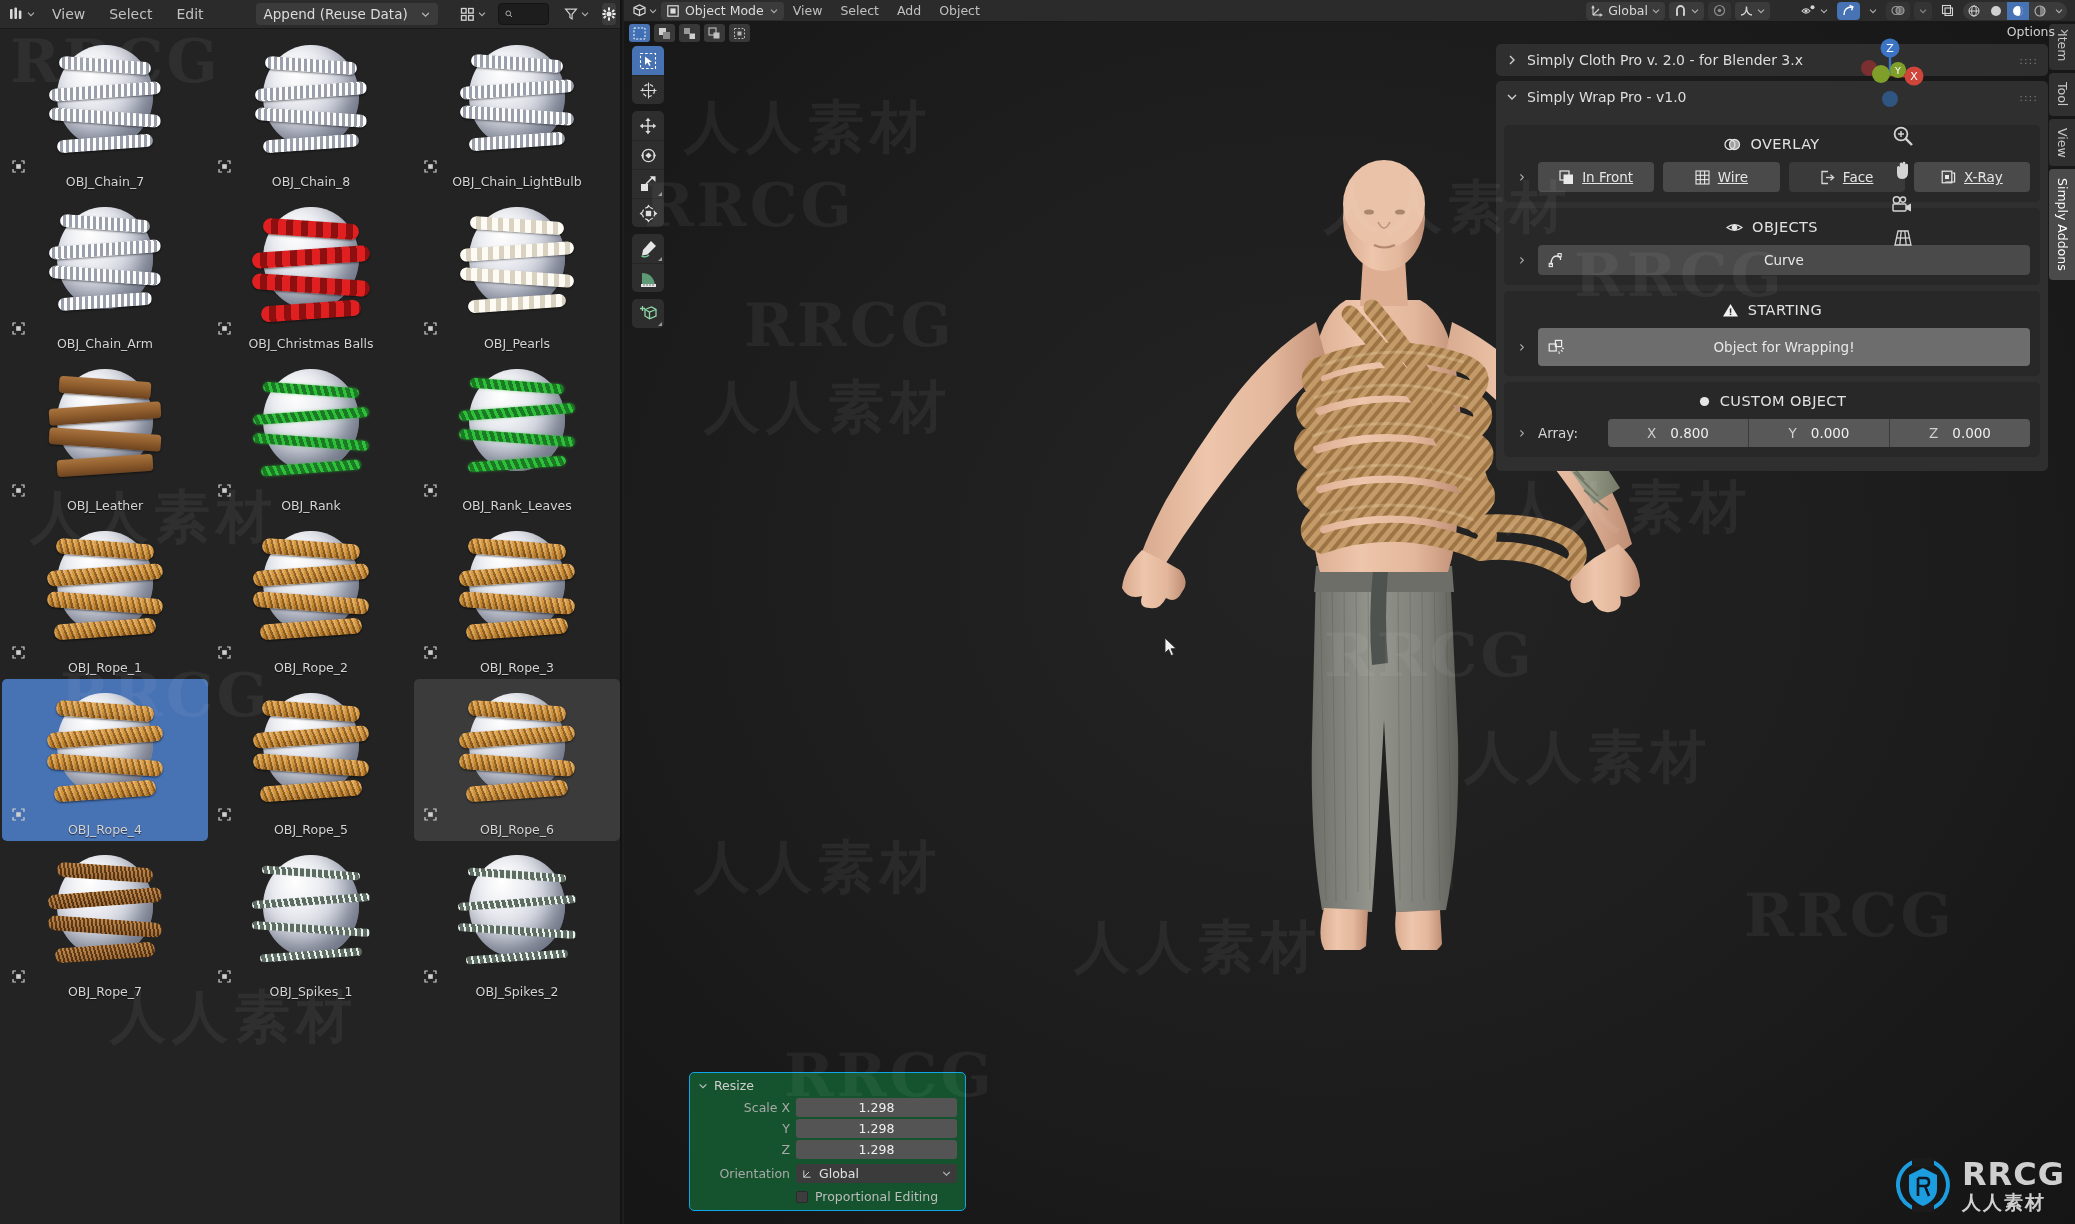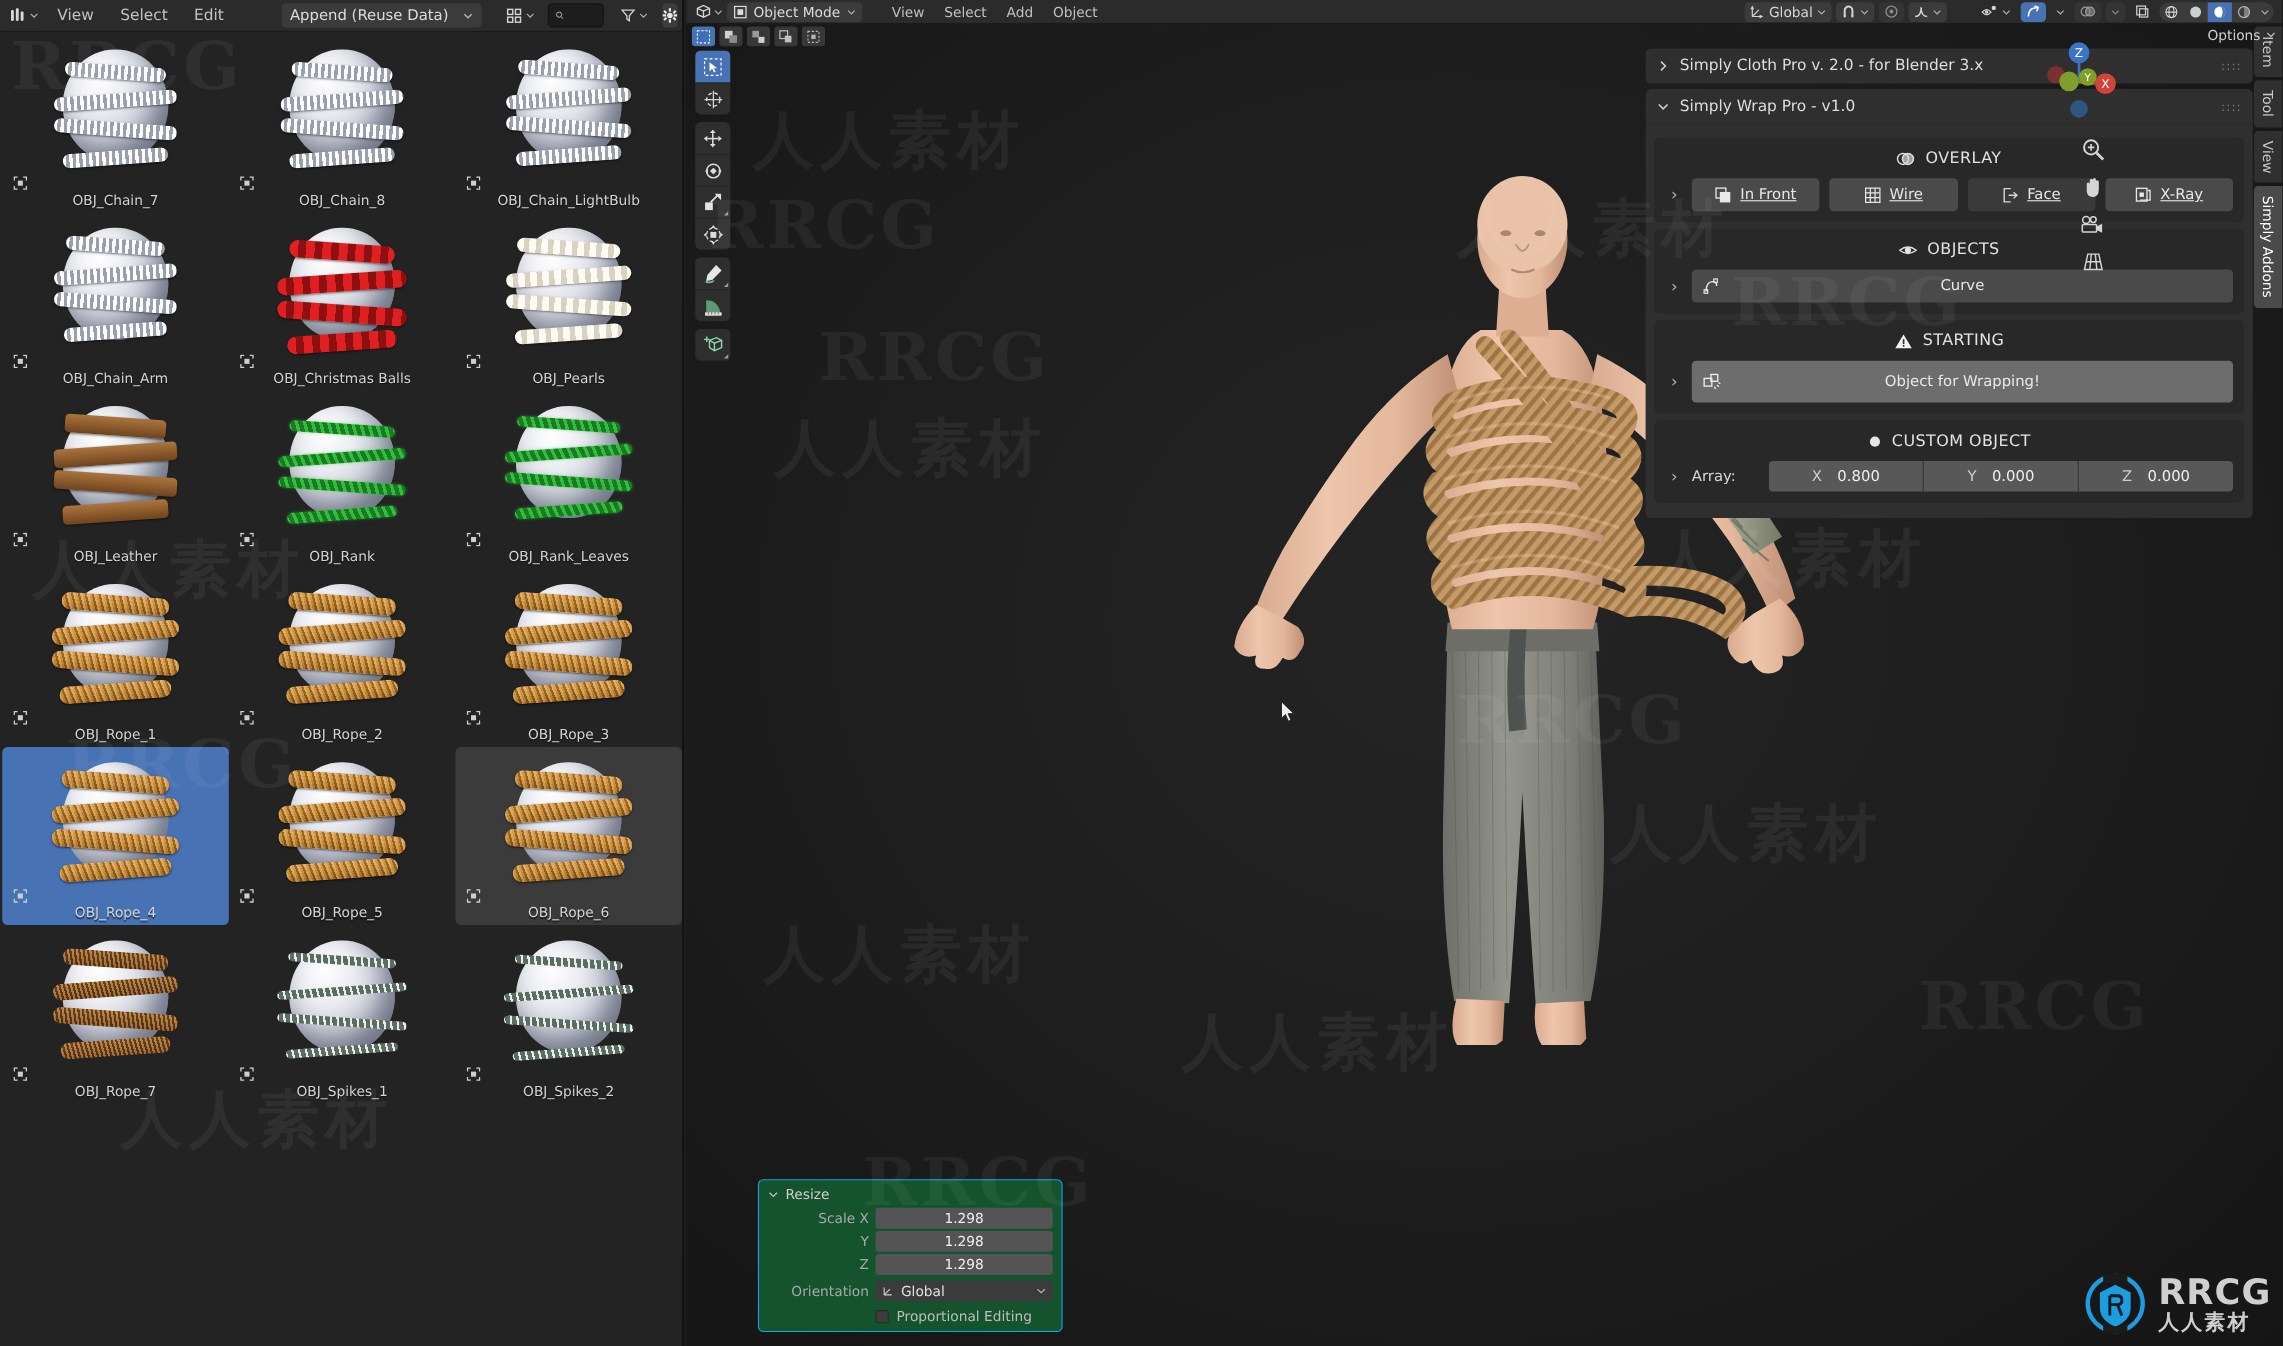--- a/index.html
+++ b/index.html
@@ -147,21 +147,21 @@
     background: #1b1b1b;
   }
   .vp-header {
     position:absolute; top:0; left:0; right:0; height:22px;
     background:#2b2b2b; display:flex; align-items:center; padding:0 4px; gap:0px;
     border-bottom:1px solid #191919; z-index:20;
   }
   .vp-editor-icon { display:flex; align-items:center; gap:2px; padding:1px 4px; }
   .mode-select {
     display:flex; align-items:center; gap:6px; background:#3b3b3b; border-radius:4px;
-    height:18px; padding:0 6px; font-size:12.5px; color:#dcdcdc; margin-right:18px;
+    height:18px; padding:0 6px; font-size:12.5px; color:#dcdcdc; margin-right:0;
   }
   .vp-menu { font-size:12.5px; color:#c0c0c0; padding:2px 9px; border-radius:3px; }
   .vp-right { margin-left:auto; display:flex; align-items:center; gap:4px; padding-right:4px;}
   .hbtn {
     background:#3b3b3b; border-radius:4px; height:18px; display:flex;
     align-items:center; padding:0 5px; gap:4px; font-size:12.5px; color:#d6d6d6;
   }
   .hbtn.flat { background:transparent; }
   .hbtn.active { background:#4772b3; }
   .hbtn.dim { background:#343434; color:#7d7d7d; }

